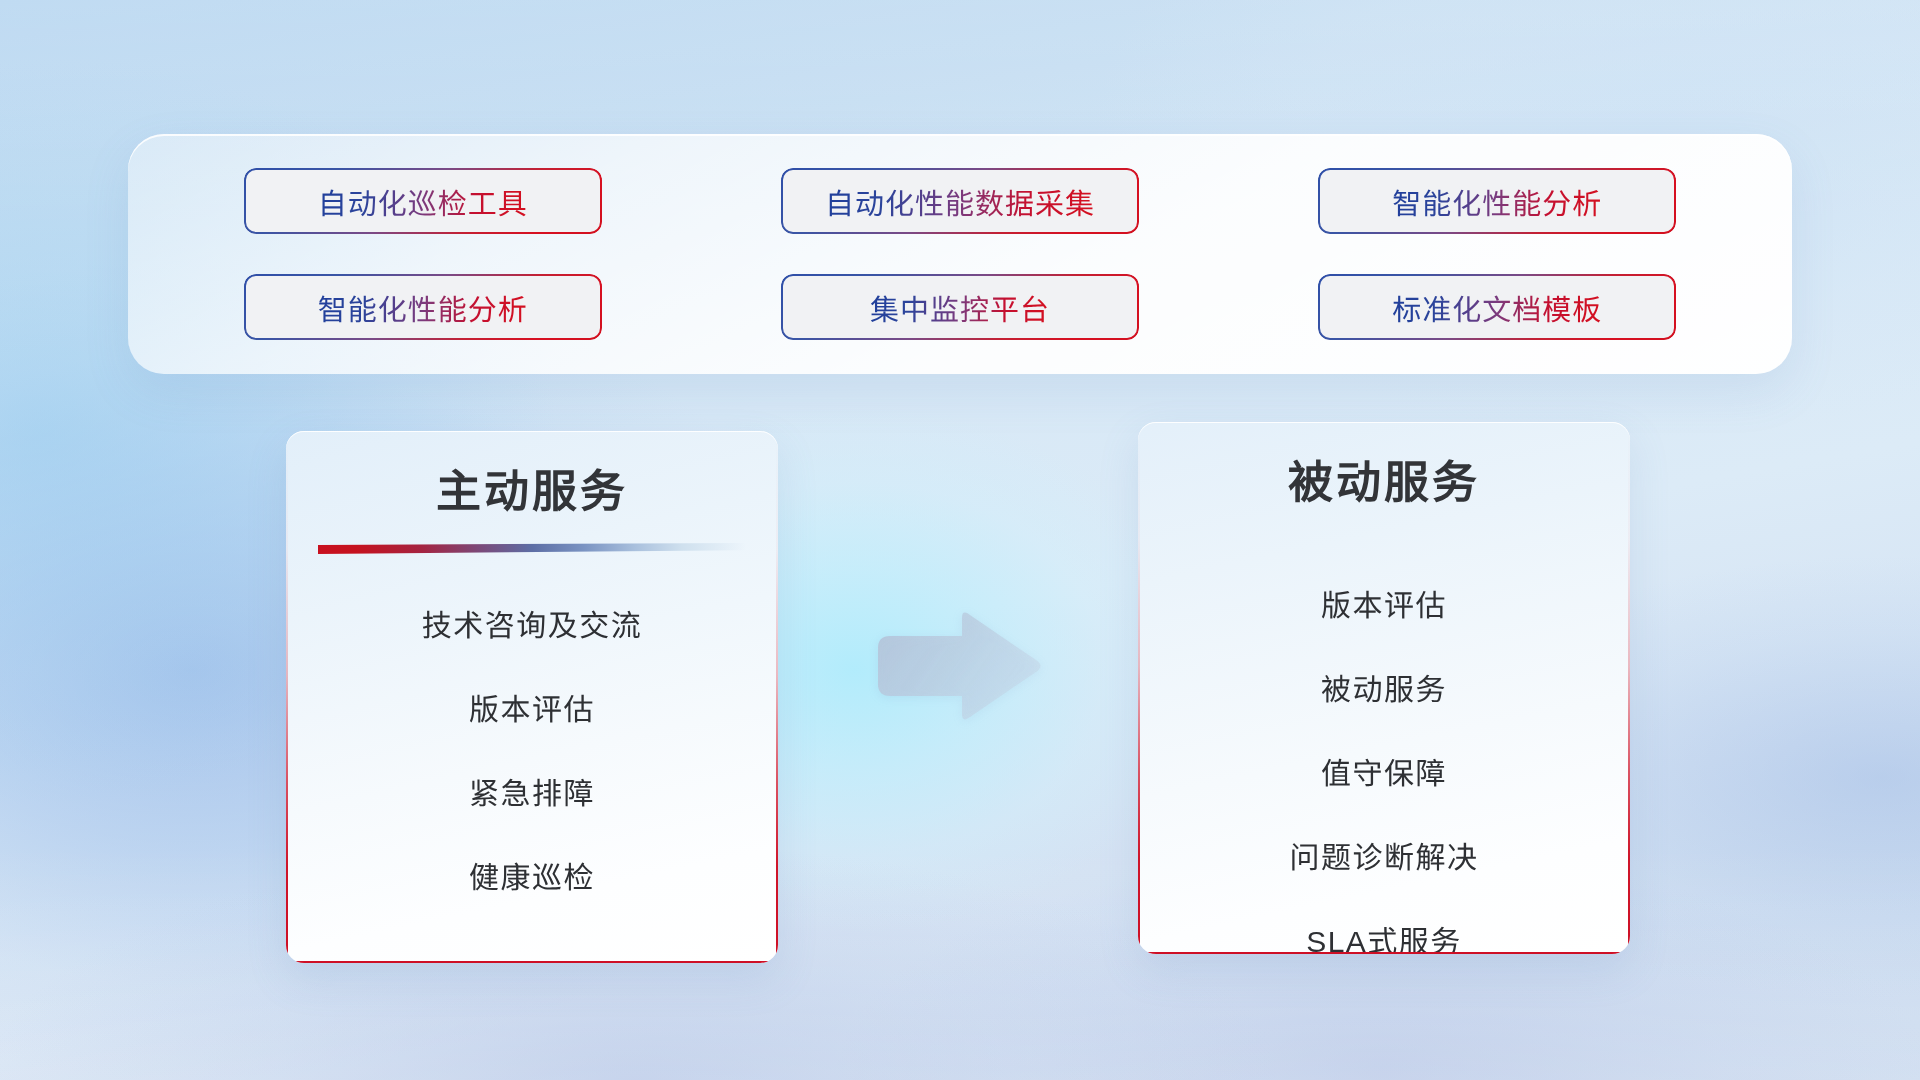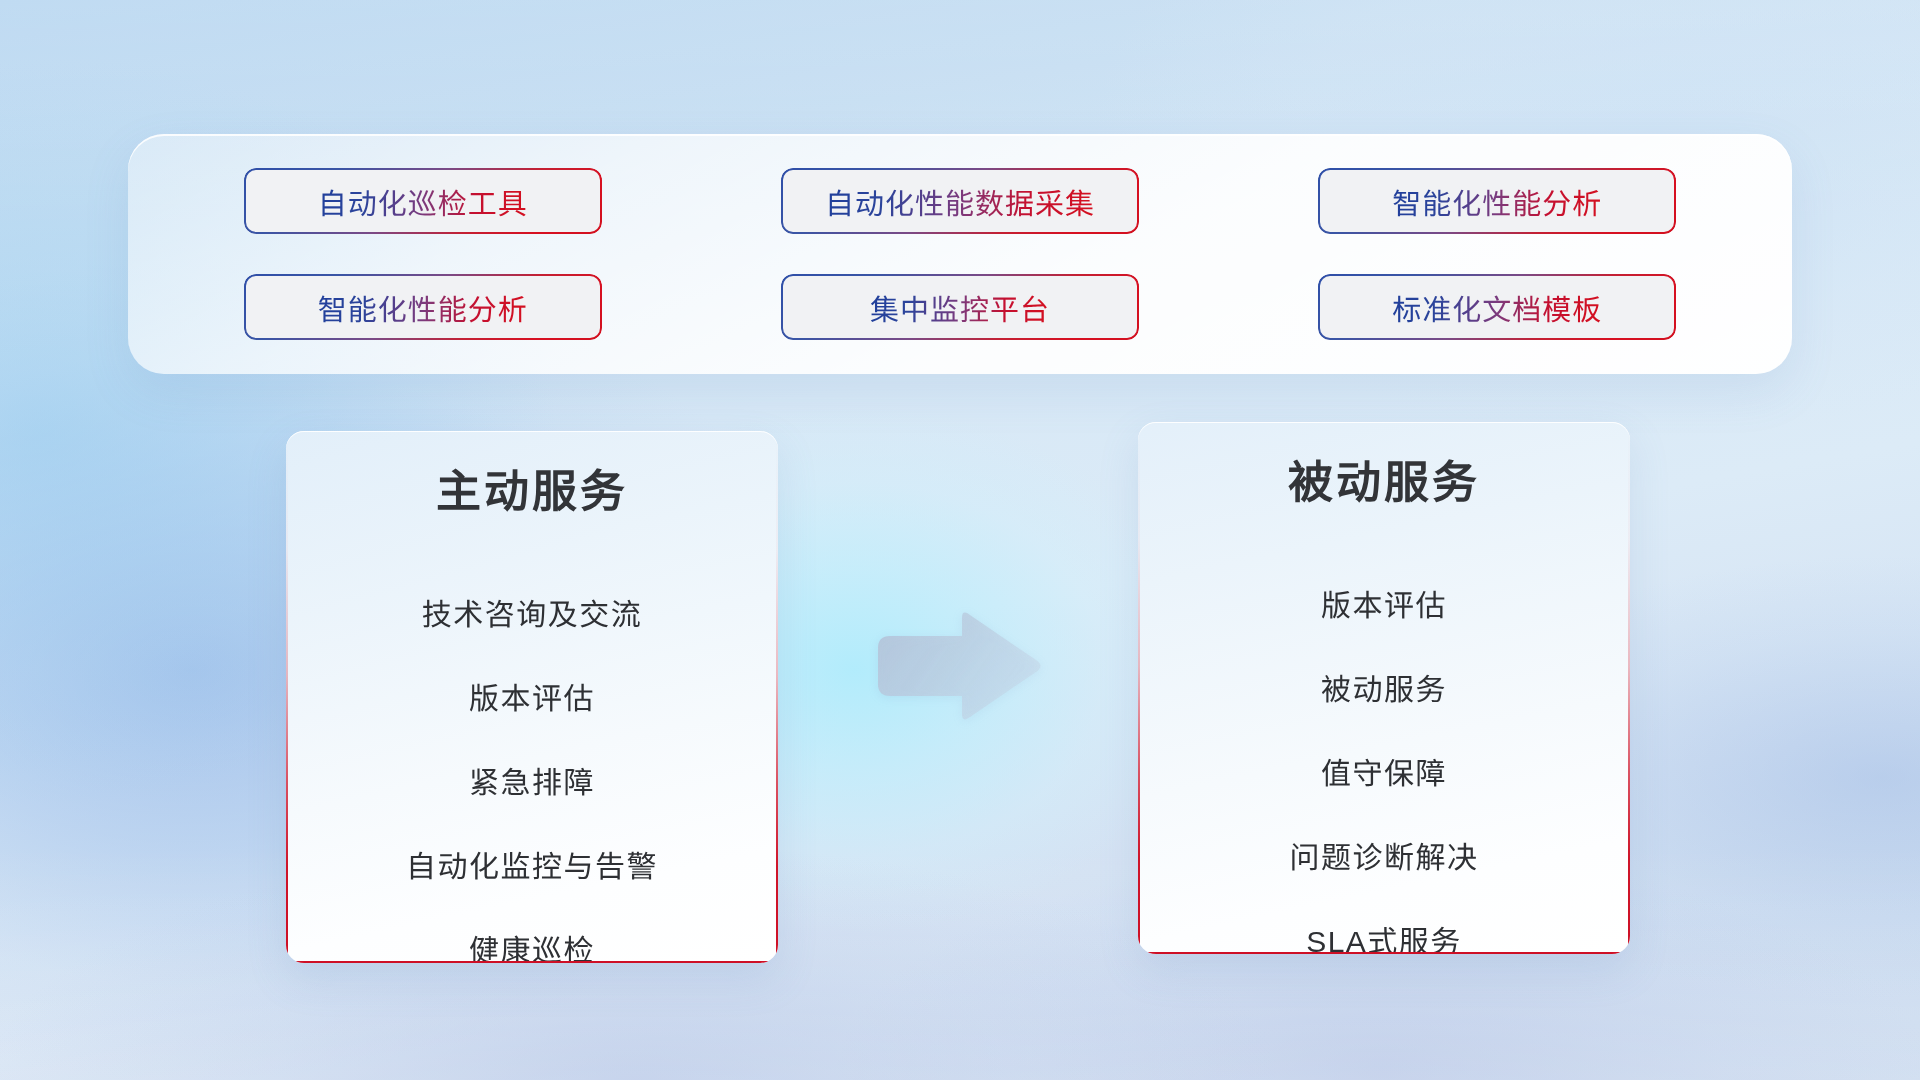--- a/index.html
+++ b/index.html
@@ -323,21 +323,20 @@
     <div class="card-title">主动服务</div>
 
     <div class="card-divider">
       <div class="bar"></div>
     </div>
 
     <div class="card-items">
       <div class="card-item">技术咨询及交流</div>
       <div class="card-item">版本评估</div>
       <div class="card-item">紧急排障</div>
-      <div class="card-item">自动化监控与告警</div>
       <div class="card-item">健康巡检</div>
     </div>
   </div>
 
   <div id="center-arrow">
     <svg viewBox="0 0 166 108" xmlns="http://www.w3.org/2000/svg" aria-hidden="true">
       <defs>
         <linearGradient id="arrowGrad" x1="0" y1="0" x2="1" y2="0.45">
           <stop offset="0%" stop-color="#b3c3d9" stop-opacity="0.95"></stop>
           <stop offset="45%" stop-color="#b9cade" stop-opacity="0.80"></stop>

